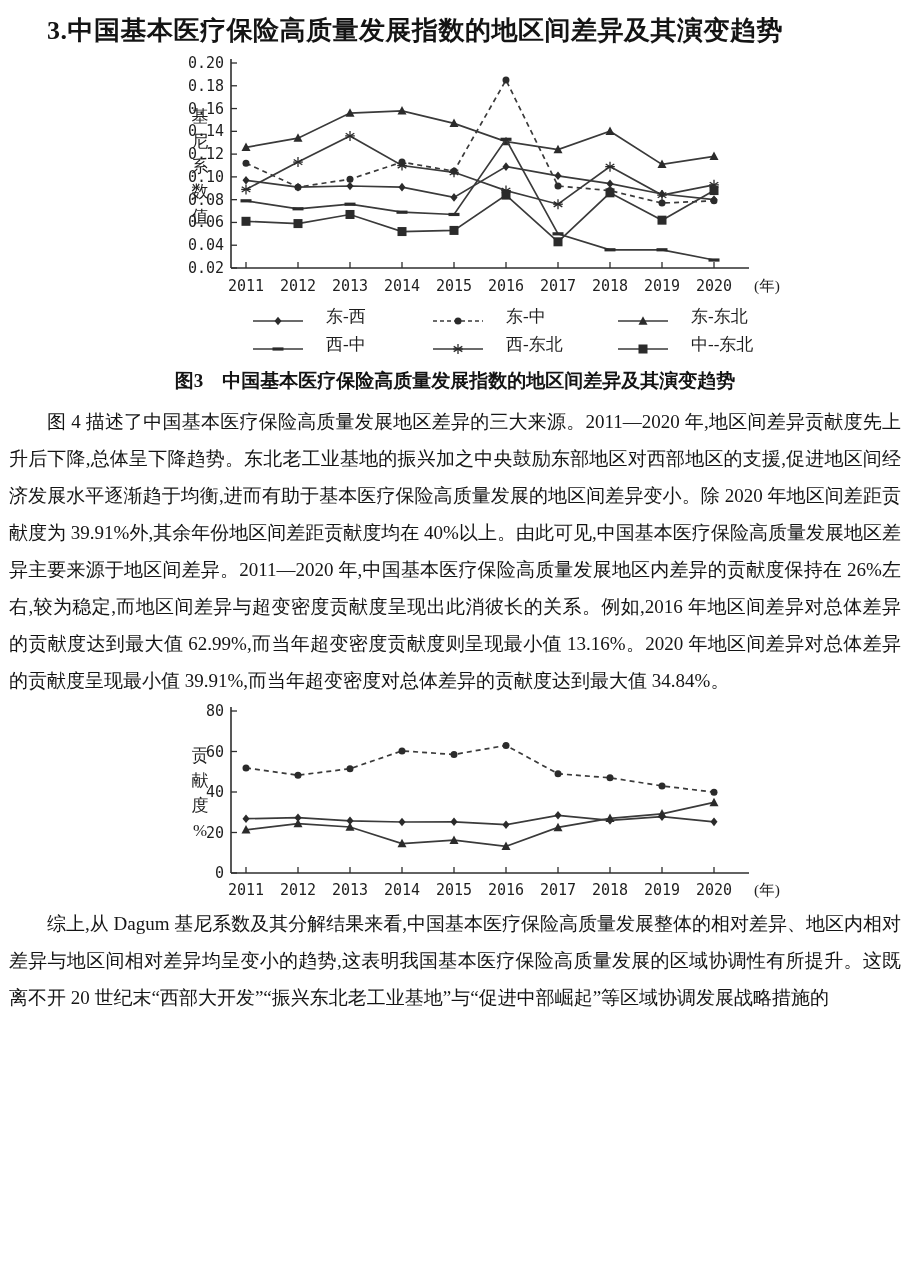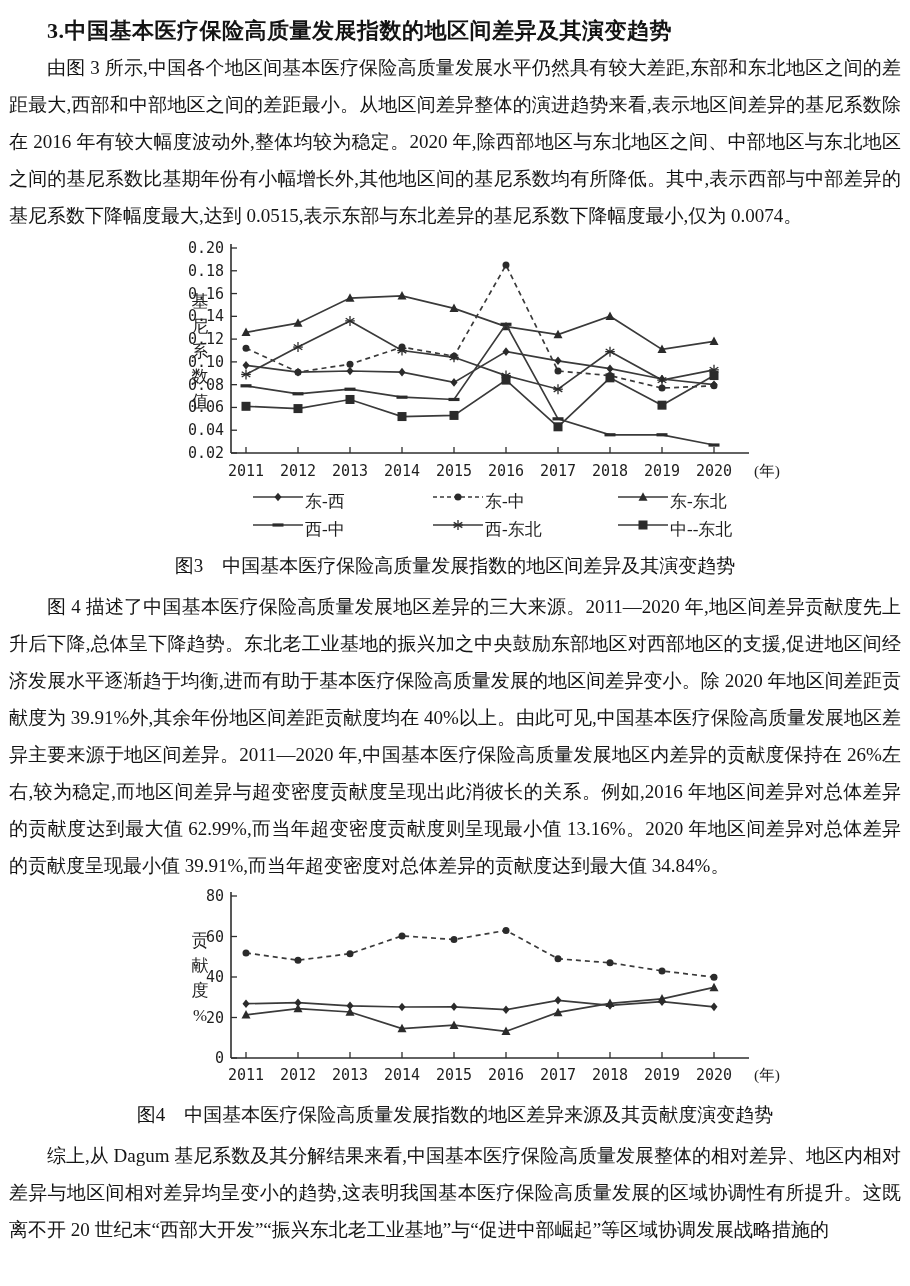--- a/index.html
+++ b/index.html
@@ -3,54 +3,53 @@
 <meta charset="utf-8">
 <style>
   html,body{margin:0;padding:0;background:#ffffff;}
   body{
     width:910px;height:1286px;overflow:hidden;
     font-family:"Liberation Serif","DejaVu Serif",serif;
     color:#141414;
   }
   .page{padding:12px 9px 0 9px;}
   .heading{
-    font-size:22px;line-height:37px;font-weight:bold;
+    font-size:26px;line-height:37px;font-weight:bold;
     text-indent:38px;margin:0;letter-spacing:0.5px;
   }
   .para{
     font-size:19px;line-height:37px;text-align:justify;
     text-indent:38px;margin:0;
   }
   .fig{margin:4px 0 0 0;padding:0;}
   .chart-svg{display:block;margin-left:165px;}
   .legend-grid{
     display:grid;grid-template-columns:180px 185px 195px;
     row-gap:5px;margin:2px 0 0 243px;
   }
   .legend-row{
     display:flex;justify-content:center;gap:34px;
     width:620px;margin:4px 0 0 170px;
   }
   .legend-item{
-    display:flex;align-items:flex-start;gap:1px;
+    display:flex;align-items:flex-end;gap:22px;
     font-size:17px;color:#1c1c1c;white-space:nowrap;
   }
   .caption{
-    text-align:center;font-weight:normal;font-size:19px;
+    text-align:center;font-weight:bold;font-size:19px;
     margin:12px 0 9px 0;
   }
 </style>
 </head>
 <body>
 
 <div class="page">
 
   <p class="heading">3.中国基本医疗保险高质量发展指数的地区间差异及其演变趋势</p>
 
-  <p class="para">由图 3 所示,中国各个地区间基本医疗保险高质量发展水平仍然具有较大差距,东部和东北地区之间的差距最大,西部和中部地区之间的差距最小。从地区间差异整体的演进趋势来看,表示地区间差异的基尼系数除在 2016 年有较大幅度波动外,整体均较为稳定。2020 年,除西部地区与东北地区之间、中部地区与东北地区之间的基尼系数比基期年份有小幅增长外,其他地区间的基尼系数均有所降低。其中,表示西部与中部差异的基尼系数下降幅度最大,达到 0.0515,表示东部与东北差异的基尼系数下降幅度最小,仅为 0.0074。</p>
 
   <figure class="fig">
     <svg id="fig3" class="chart-svg" width="740" height="250" viewBox="0 0 740 250">
         <line x1="57" y1="6" x2="57" y2="215" stroke="#2e2e2e" stroke-width="1.6"></line>
         <line x1="57" y1="215" x2="575" y2="215" stroke="#2e2e2e" stroke-width="1.6"></line>
         <line x1="57" y1="215" x2="63" y2="215" stroke="#2e2e2e" stroke-width="1.3"></line>
         <text x="50" y="220" text-anchor="end" font-size="15" font-family="&quot;DejaVu Sans Mono&quot;, monospace" fill="#1e1e1e">0.02</text>
         <line x1="57" y1="192.22222222222217" x2="63" y2="192.22222222222217" stroke="#2e2e2e" stroke-width="1.3"></line>
         <text x="50" y="197.22222222222217" text-anchor="end" font-size="15" font-family="&quot;DejaVu Sans Mono&quot;, monospace" fill="#1e1e1e">0.04</text>
         <line x1="57" y1="169.44444444444443" x2="63" y2="169.44444444444443" stroke="#2e2e2e" stroke-width="1.3"></line>
@@ -311,18 +310,17 @@
         <polygon points="124,115.79 128.5,124.29 119.5,124.29" fill="#2b2b2b"></polygon>
         <polygon points="176,119.2325 180.5,127.7325 171.5,127.7325" fill="#2b2b2b"></polygon>
         <polygon points="228,135.83749999999998 232.5,144.33749999999998 223.5,144.33749999999998" fill="#2b2b2b"></polygon>
         <polygon points="280,132.39499999999998 284.5,140.89499999999998 275.5,140.89499999999998" fill="#2b2b2b"></polygon>
         <polygon points="332,138.551 336.5,147.051 327.5,147.051" fill="#2b2b2b"></polygon>
         <polygon points="384,119.6375 388.5,128.1375 379.5,128.1375" fill="#2b2b2b"></polygon>
         <polygon points="436,110.525 440.5,119.025 431.5,119.025" fill="#2b2b2b"></polygon>
         <polygon points="488,106.07000000000001 492.5,114.57000000000001 483.5,114.57000000000001" fill="#2b2b2b"></polygon>
         <polygon points="540,94.64899999999999 544.5,103.14899999999999 535.5,103.14899999999999" fill="#2b2b2b"></polygon>
       </svg>
-    <figcaption class="caption">图4　中国基本医疗保险高质量发展指数的地区差异来源及其贡献度演变趋势</figcaption>
   </figure>
 
   <p class="para">综上,从 Dagum 基尼系数及其分解结果来看,中国基本医疗保险高质量发展整体的相对差异、地区内相对差异与地区间相对差异均呈变小的趋势,这表明我国基本医疗保险高质量发展的区域协调性有所提升。这既离不开 20 世纪末“西部大开发”“振兴东北老工业基地”与“促进中部崛起”等区域协调发展战略措施的</p>
 
 </div>
 
 </body></html>

